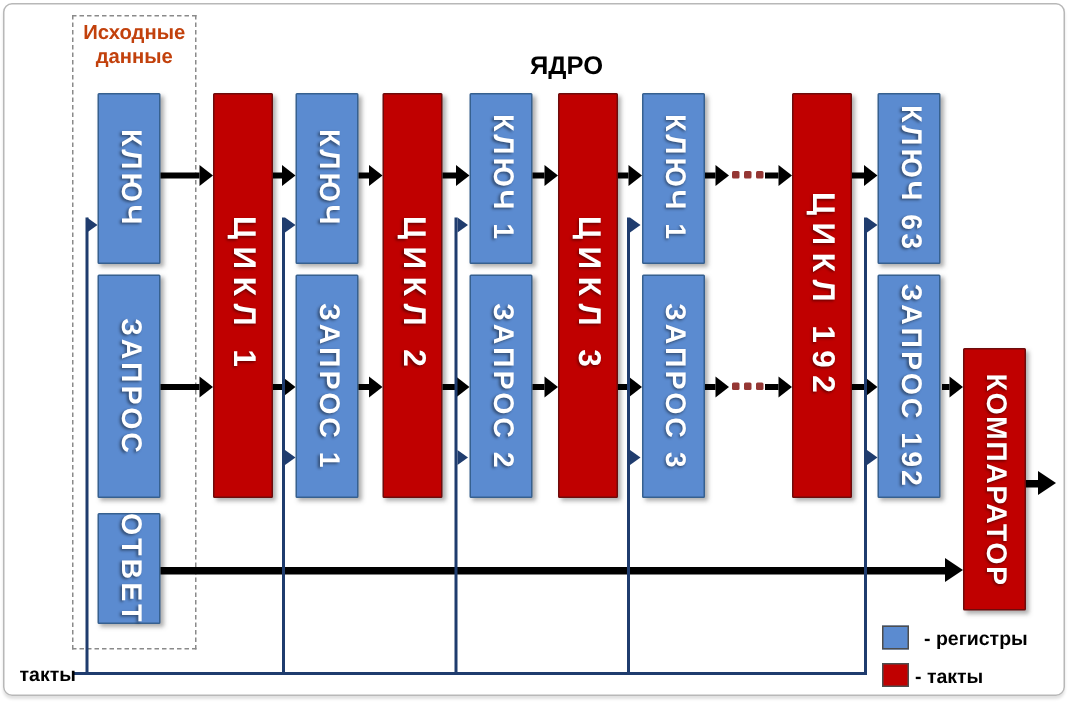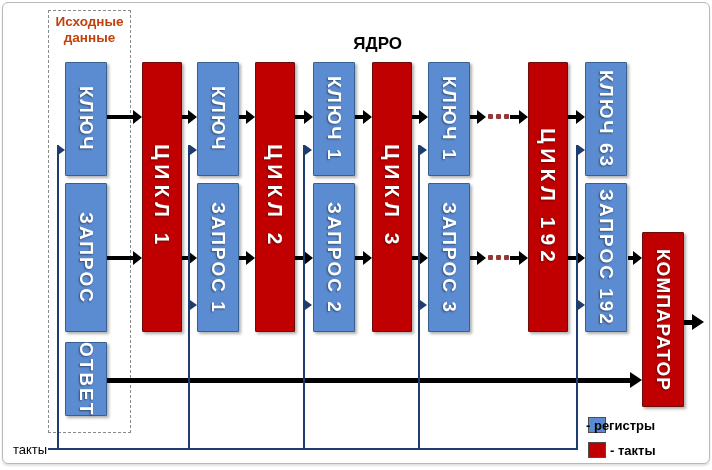--- a/index.html
+++ b/index.html
@@ -57,21 +57,21 @@
   .ar.big .sh{height:5px;}
   .ar.big .hd{border-top-width:8px;border-bottom-width:8px;border-left-width:12px;}
   
   .dots{position:absolute;display:flex;gap:3px;}
   .dots i{width:5px;height:5px;background:#953734;border-radius:1px;}
   
   .clk{position:absolute;height:2px;background:var(--clock-line);}
   .riser{position:absolute;width:2px;background:var(--clock-line);}
   .bhd{position:absolute;width:0;height:0;border-top:5px solid transparent;border-bottom:5px solid transparent;border-left:7px solid var(--clock-line);}
   
-  .clklabel{position:absolute;left:13px;top:442px;font-size:13px;font-weight:normal;color:#000;}
+  .clklabel{position:absolute;left:13px;top:442px;font-size:13px;font-weight:bold;color:#000;}
   .sw{position:absolute;width:18px;height:16px;border:1px solid #4d4d4d;box-sizing:border-box;}
   .sw.b{background:var(--register-fill);}
   .sw.r{background:var(--logic-fill);}
   .lgtext{position:absolute;font-size:13px;font-weight:bold;color:#000;}
 </style>
 </head>
 <body>
 
 <div class="canvas">
   <div class="frame"></div>
@@ -208,16 +208,16 @@
   <i class="bhd" style="left:305px;top:145px"></i>
   <i class="bhd" style="left:420px;top:145px"></i>
   <i class="bhd" style="left:578px;top:145px"></i>
   <i class="bhd" style="left:190px;top:300px"></i>
   <i class="bhd" style="left:305px;top:300px"></i>
   <i class="bhd" style="left:420px;top:300px"></i>
   <i class="bhd" style="left:578px;top:300px"></i>
 
   <div class="clklabel">такты</div>
   <i class="sw b" style="left:588px;top:417px"></i>
-  <div class="lgtext" style="left:586px;top:418px">- регистры</div>
+  <div class="lgtext" style="left:616px;top:418px">- регистры</div>
   <i class="sw r" style="left:588px;top:442px"></i>
   <div class="lgtext" style="left:610px;top:443px">- такты</div>
 </div>
 
 </body></html>

